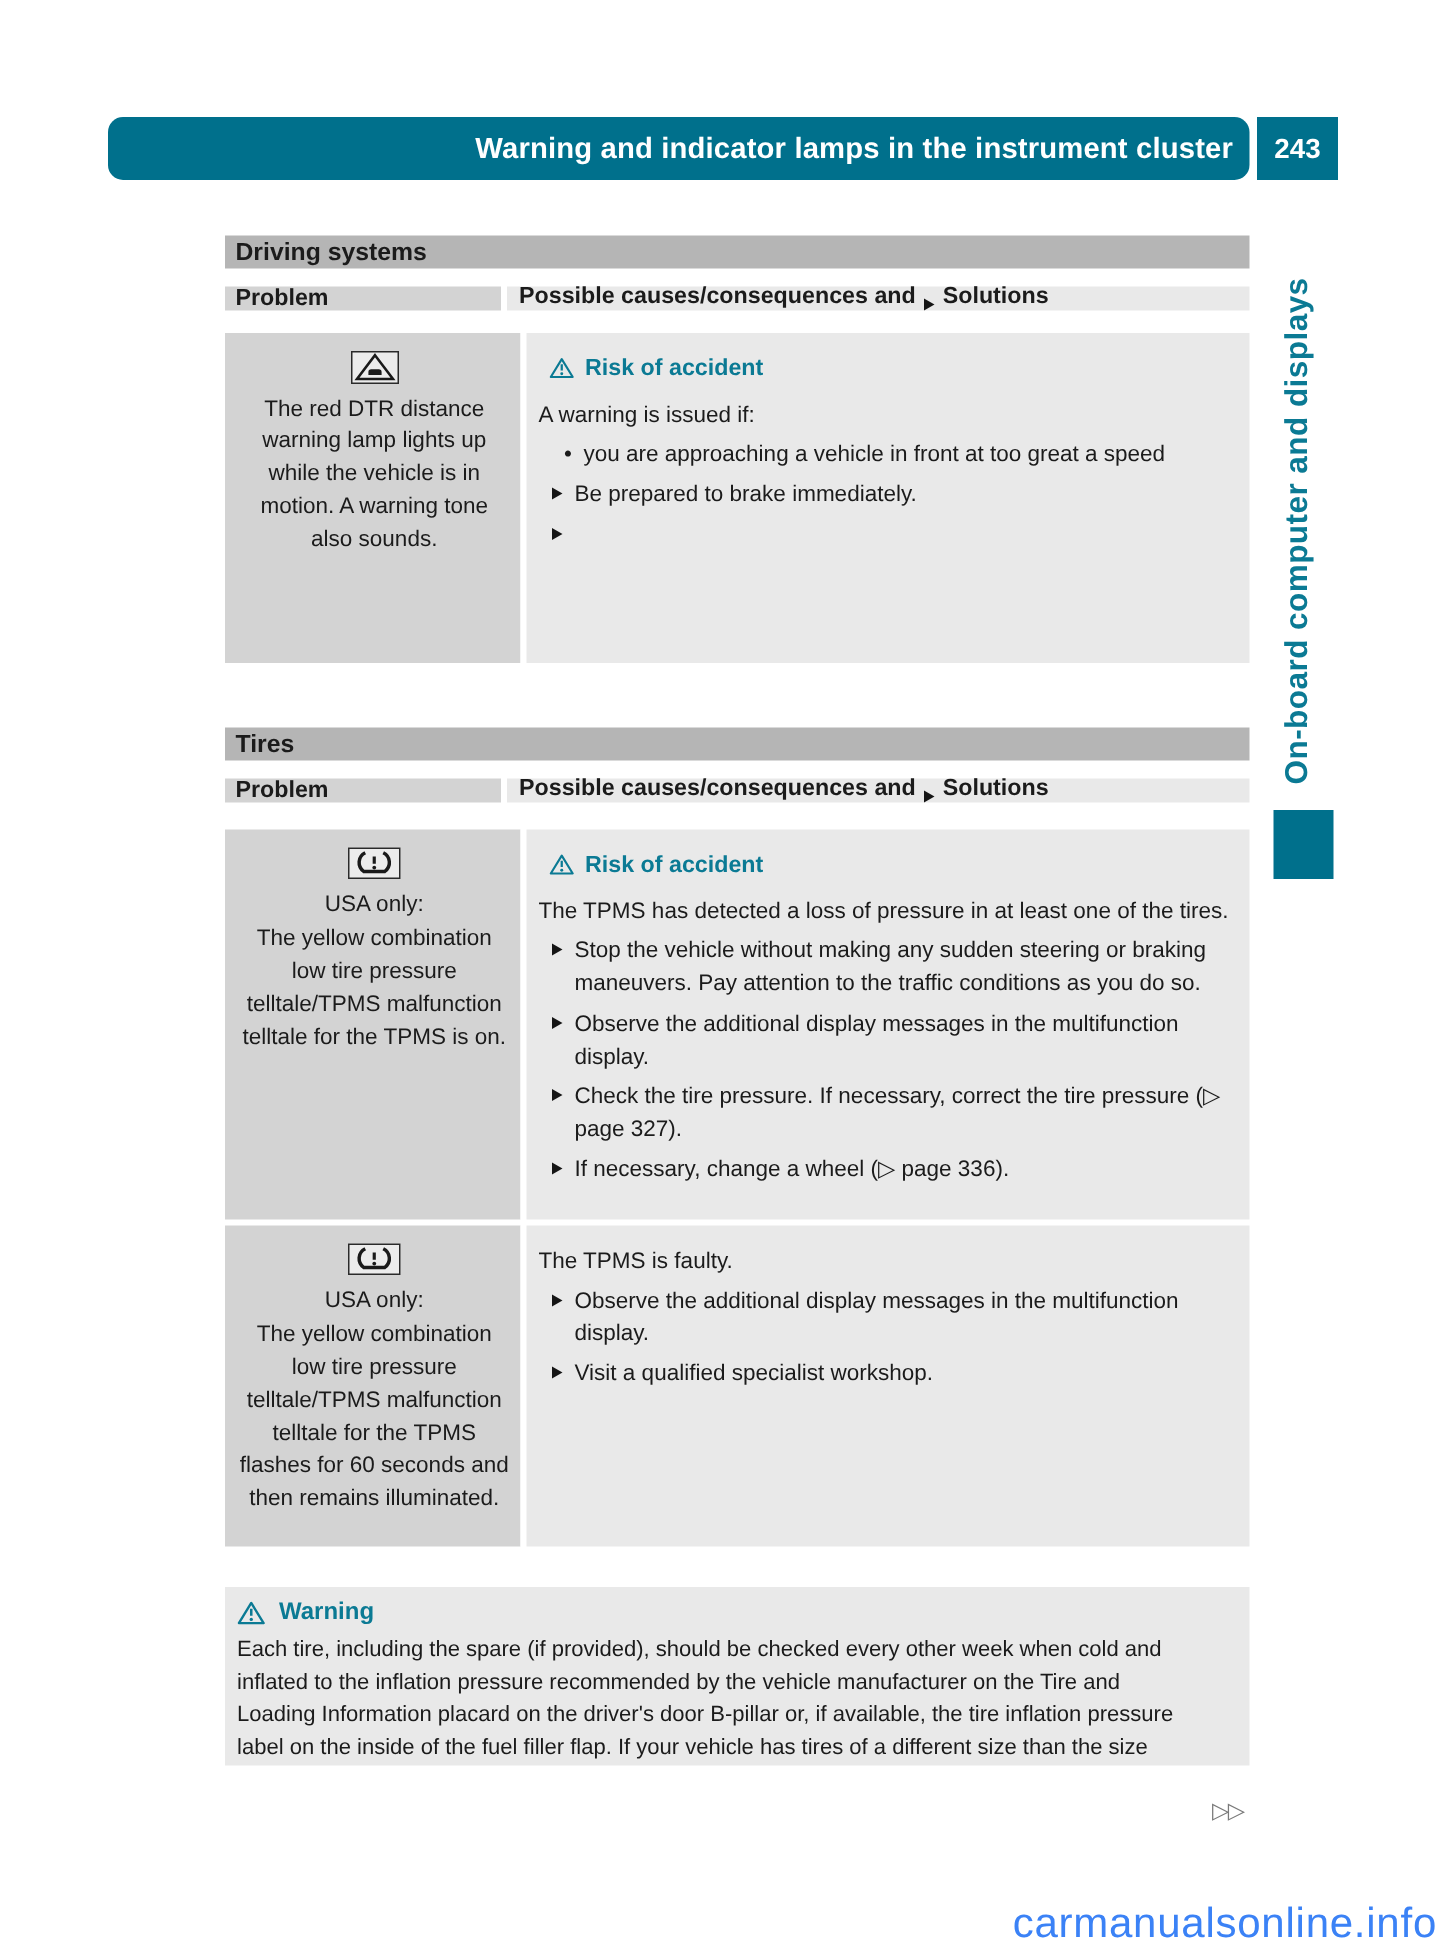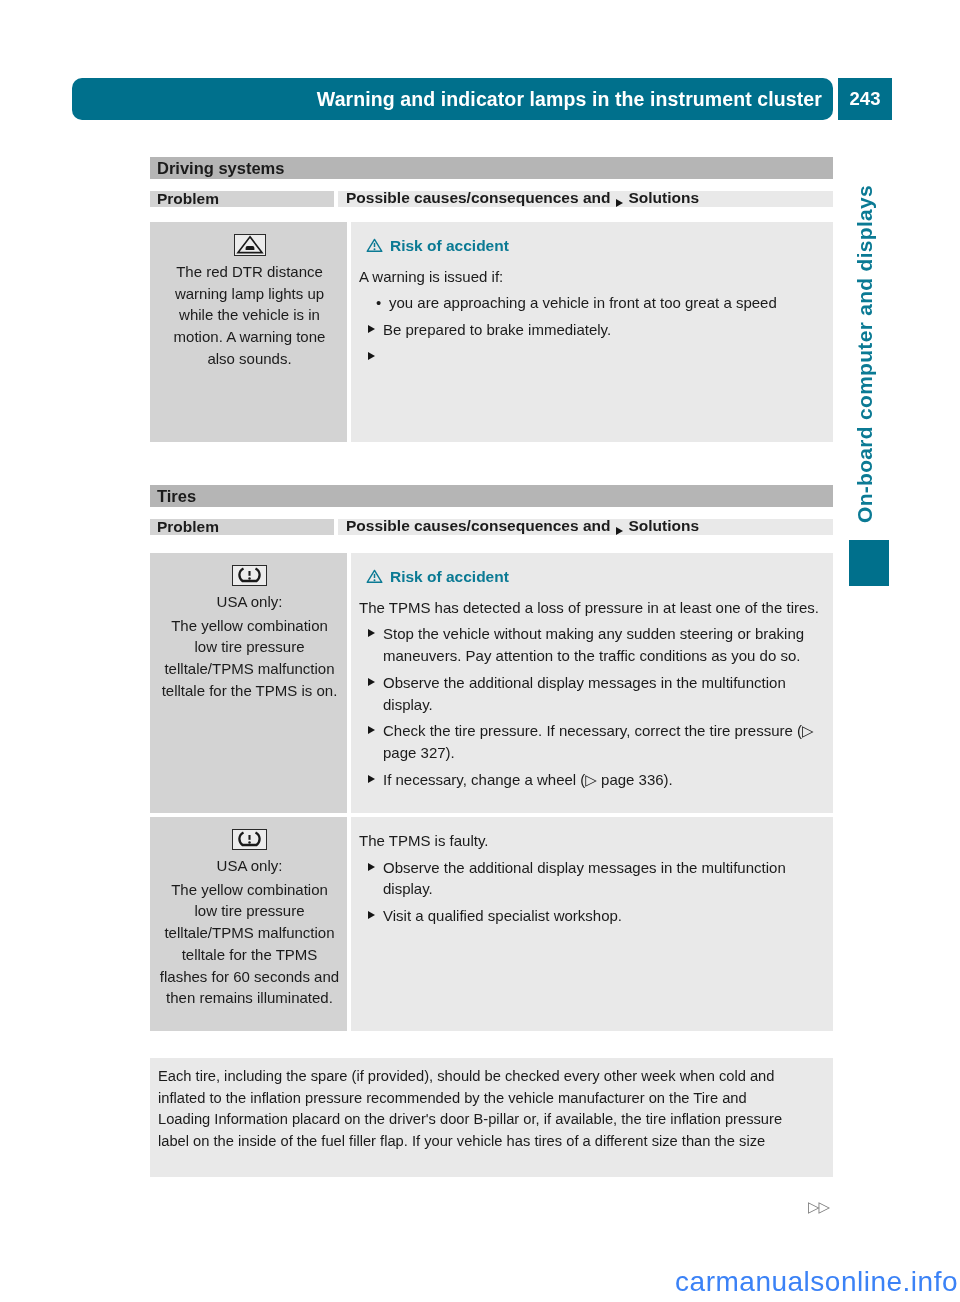--- a/index.html
+++ b/index.html
@@ -220,17 +220,25 @@
   </div>
   <div class="col-gap"></div>
   <div class="td-causes">
     <div class="para" style="margin-top:3px;">The TPMS is faulty.</div>
     <div class="solution-item"><span class="tri"></span><span>Observe the additional display messages in the multifunction display.</span></div>
     <div class="solution-item"><span class="tri"></span><span>Visit a qualified specialist workshop.</span></div>
   </div>
 </div>
 
 <div class="warning-box">
+  <div class="warning-heading">
+    <svg width="19" height="17" viewBox="0 0 18 16">
+      <polygon points="9,1.5 16.8,14.2 1.2,14.2" fill="none" stroke="#0b7a94" stroke-width="1.5" stroke-linejoin="round"></polygon>
+      <line x1="9" y1="5.2" x2="9" y2="9.6" stroke="#0b7a94" stroke-width="1.6"></line>
+      <circle cx="9" cy="11.9" r="1.05" fill="#0b7a94"></circle>
+    </svg>
+    <span>Warning</span>
+  </div>
   <div class="warning-text">Each tire, including the spare (if provided), should be checked every other week when cold and<br>inflated to the inflation pressure recommended by the vehicle manufacturer on the Tire and<br>Loading Information placard on the driver's door B-pillar or, if available, the tire inflation pressure<br>label on the inside of the fuel filler flap. If your vehicle has tires of a different size than the size</div>
 </div>
 
 <div class="continuation-marker">▷▷</div>
 <div class="watermark">carmanualsonline.info</div>
 
 </body></html>

